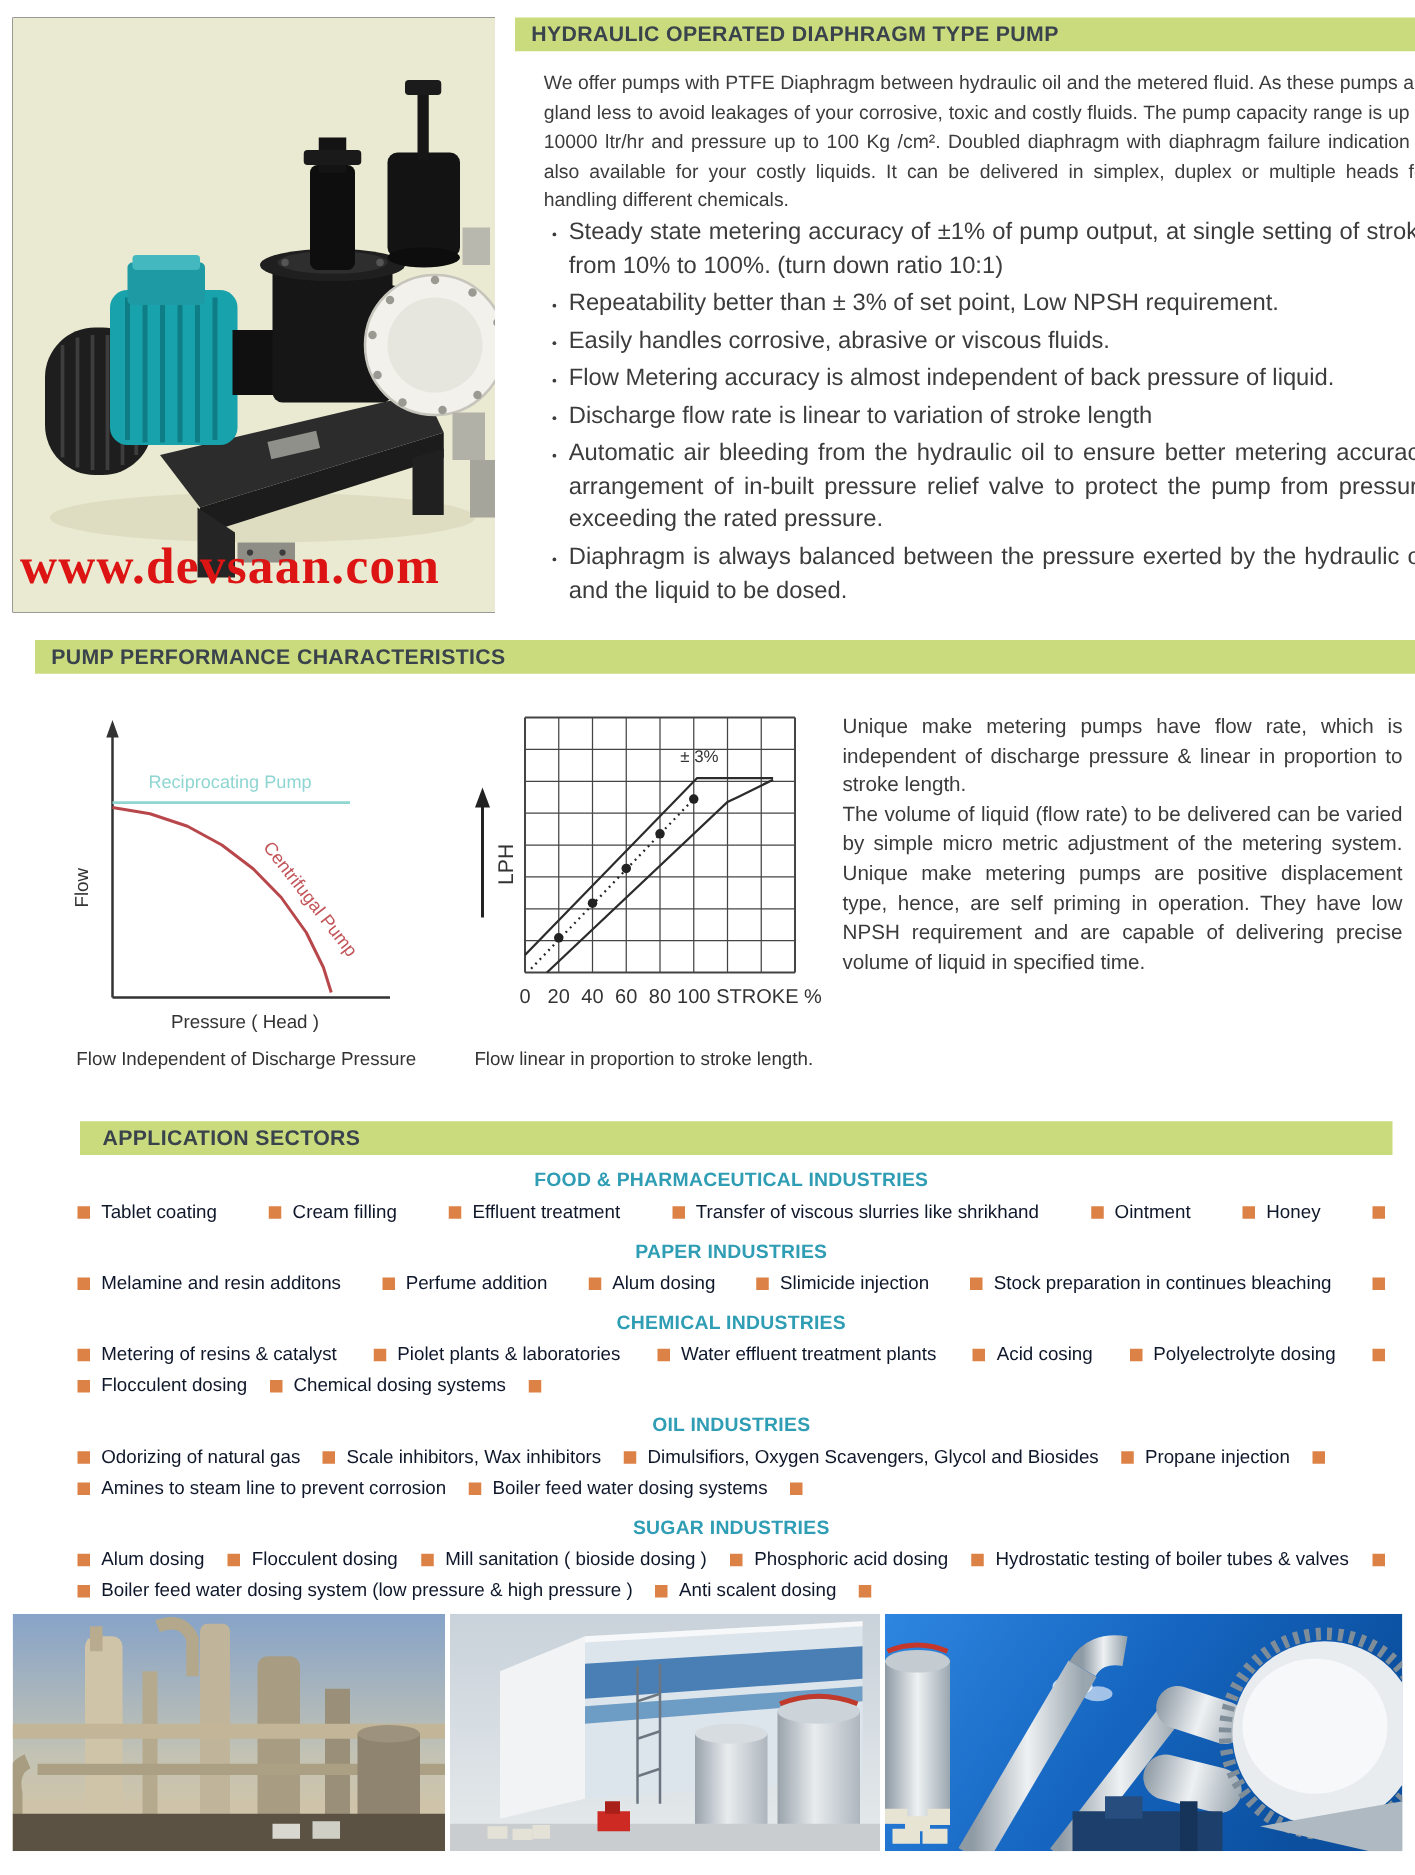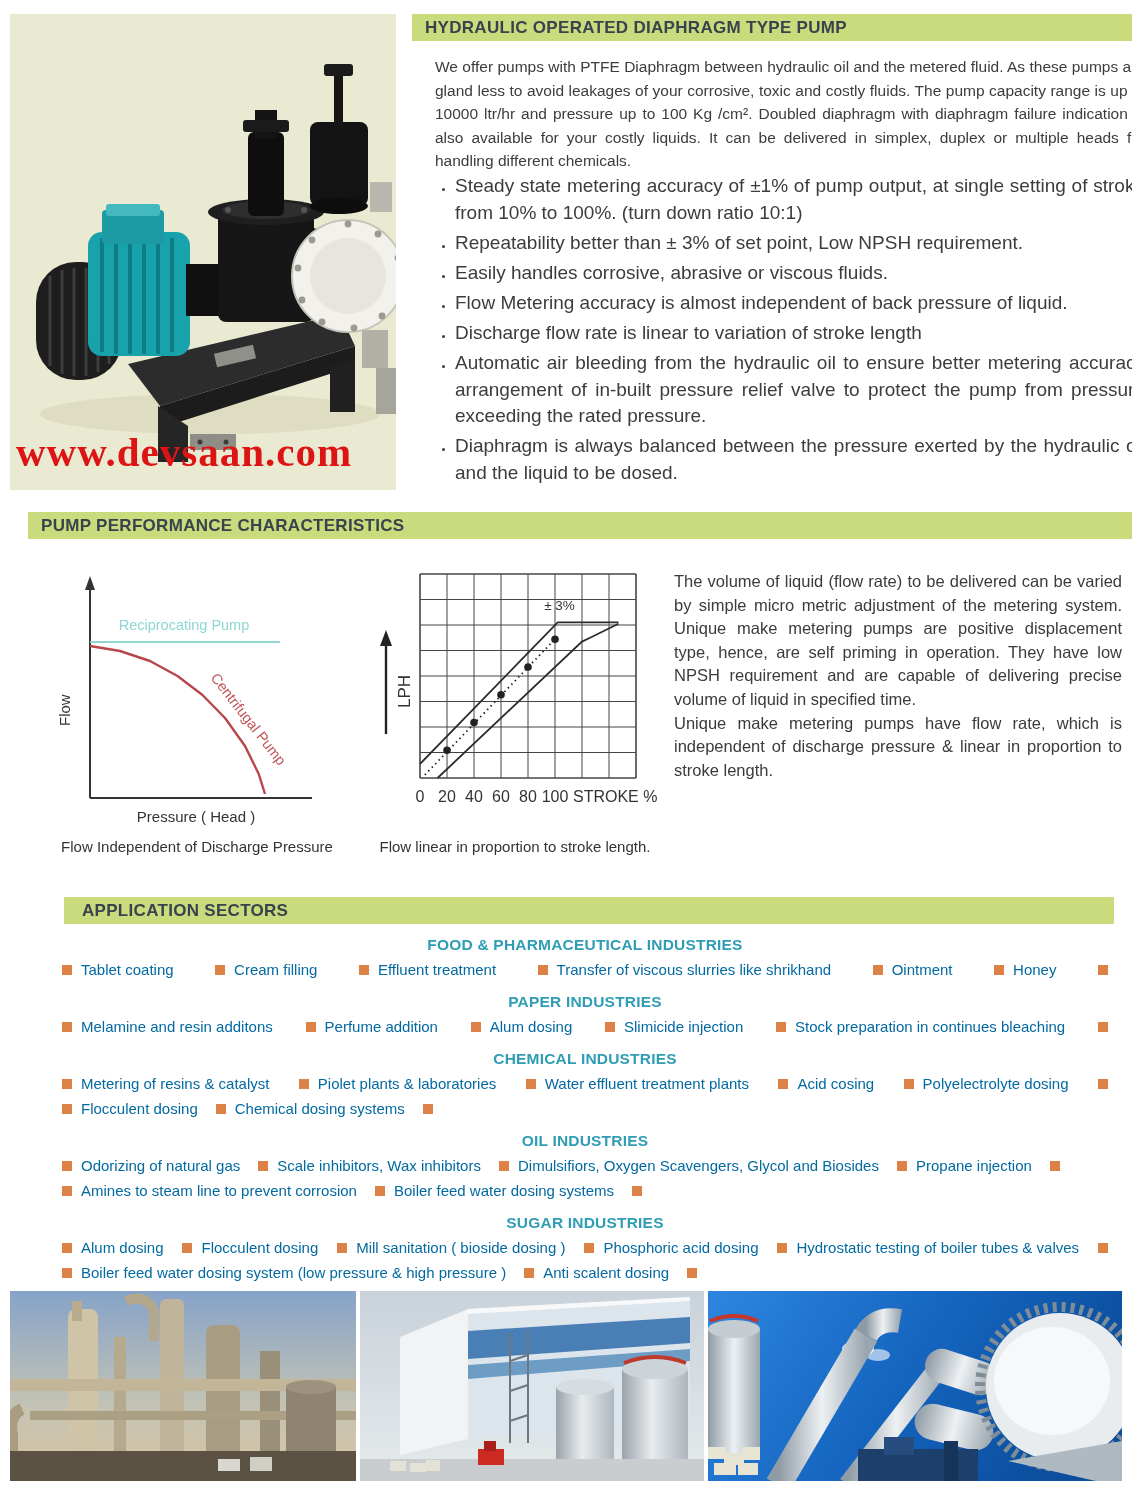--- a/index.html
+++ b/index.html
@@ -33,21 +33,21 @@
   .chart-caption{font-size:15px;color:#333;text-align:center;margin-top:6px;white-space:nowrap;}
   .perf-text{position:absolute;left:674px;top:570px;width:448px;font-size:16.5px;line-height:1.43;
              text-align:justify;color:#3b3b3b;}
   .perf-text p{margin:0;}
 
   
   .sectors{position:absolute;left:62px;top:936px;width:1046px;text-align:center;}
   .sector{margin-bottom:15px;}
   .sector-title{color:#2f9db4;font-size:15.5px;font-weight:bold;margin:0 0 7px 0;letter-spacing:.2px;}
   .sector-line{display:flex;align-items:center;column-gap:18px;margin-bottom:8px;white-space:nowrap;
-               font-size:15px;color:#0369a1;}
+               font-size:15px;color:#0f172a;}
   .sector-line.justify{justify-content:space-between;}
   .sector-item{display:inline-flex;align-items:center;gap:9px;}
   .sq{width:10px;height:10px;background:#dd8246;display:inline-block;flex:none;}
 
   
   .photo-strip{position:absolute;left:10px;top:1291px;width:1112px;height:190px;display:flex;gap:4px;}
   .photo{height:190px;overflow:hidden;}
   .photo svg{display:block;}
 </style>
 </head>
@@ -201,22 +201,22 @@
         <text x="112" y="236" text-anchor="middle" fill="#333" font-size="16" font-family="Liberation Sans, sans-serif">40</text>
         <text x="139" y="236" text-anchor="middle" fill="#333" font-size="16" font-family="Liberation Sans, sans-serif">60</text>
         <text x="166" y="236" text-anchor="middle" fill="#333" font-size="16" font-family="Liberation Sans, sans-serif">80</text>
         <text x="193" y="236" text-anchor="middle" fill="#333" font-size="16" font-family="Liberation Sans, sans-serif">100</text>
         <text x="211" y="236" fill="#333" font-size="16" font-family="Liberation Sans, sans-serif">STROKE %</text>
       </svg>
     <div class="chart-caption">Flow linear in proportion to stroke length.</div>
   </div>
 
   <div class="perf-text">
+    <p>Unique make metering pumps have flow rate, which is independent of discharge pressure &amp; linear in proportion to stroke length.</p>
     <p>The volume of liquid (flow rate) to be delivered can be varied by simple micro metric adjustment of the metering system. Unique make metering pumps are positive displacement type, hence, are self priming in operation. They have low NPSH requirement and are capable of delivering precise volume of liquid in specified time.</p>
-    <p>Unique make metering pumps have flow rate, which is independent of discharge pressure &amp; linear in proportion to stroke length.</p>
   </div>
 
   <div class="greenbar bar-apps">APPLICATION SECTORS</div>
   <div class="sectors">
       <div class="sector">
         <div class="sector-title">FOOD &amp; PHARMACEUTICAL INDUSTRIES</div>
         <div class="sector-line justify">
           <span class="sector-item">
             <span class="sq"></span>
             <span>Tablet coating</span>

